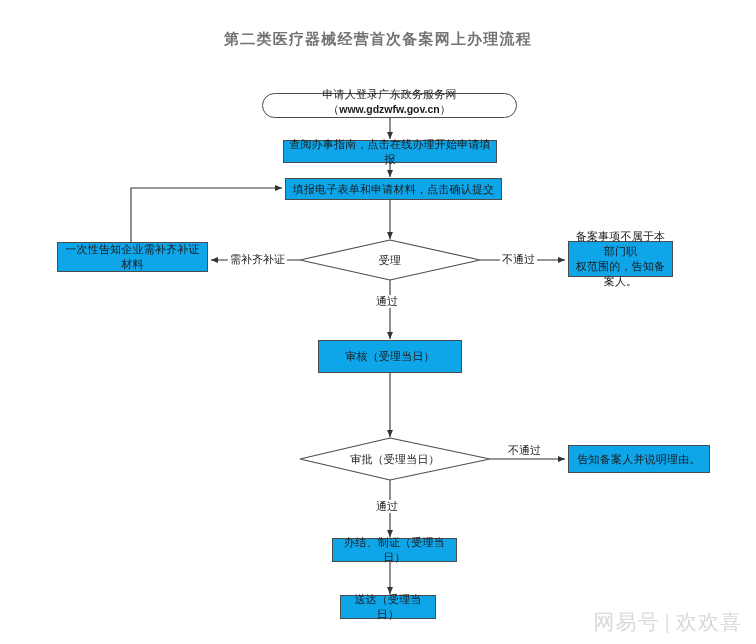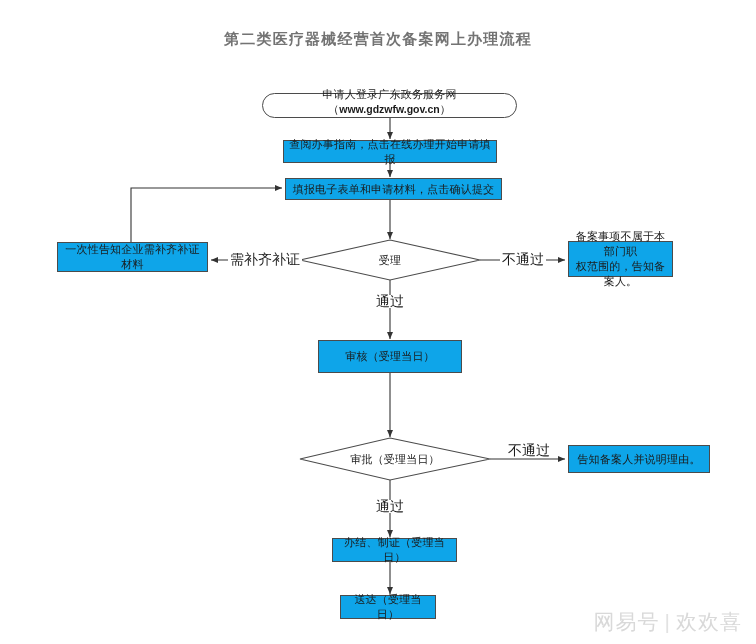--- a/index.html
+++ b/index.html
@@ -58,21 +58,21 @@
     display: block;
   }
   .url {
     font-family: "Liberation Sans", "DejaVu Sans", sans-serif;
     font-weight: bold;
     font-size: 10.5px;
     letter-spacing: 0;
   }
   .edge-label {
     position: absolute;
-    font-size: 14px;
+    font-size: 11px;
     line-height: 13px;
     color: #1b1b1b;
     white-space: nowrap;
     background: #ffffff;
     padding: 0 2px;
   }
   #page-title {
     position: absolute;
     left: 0;
     top: 30px;

